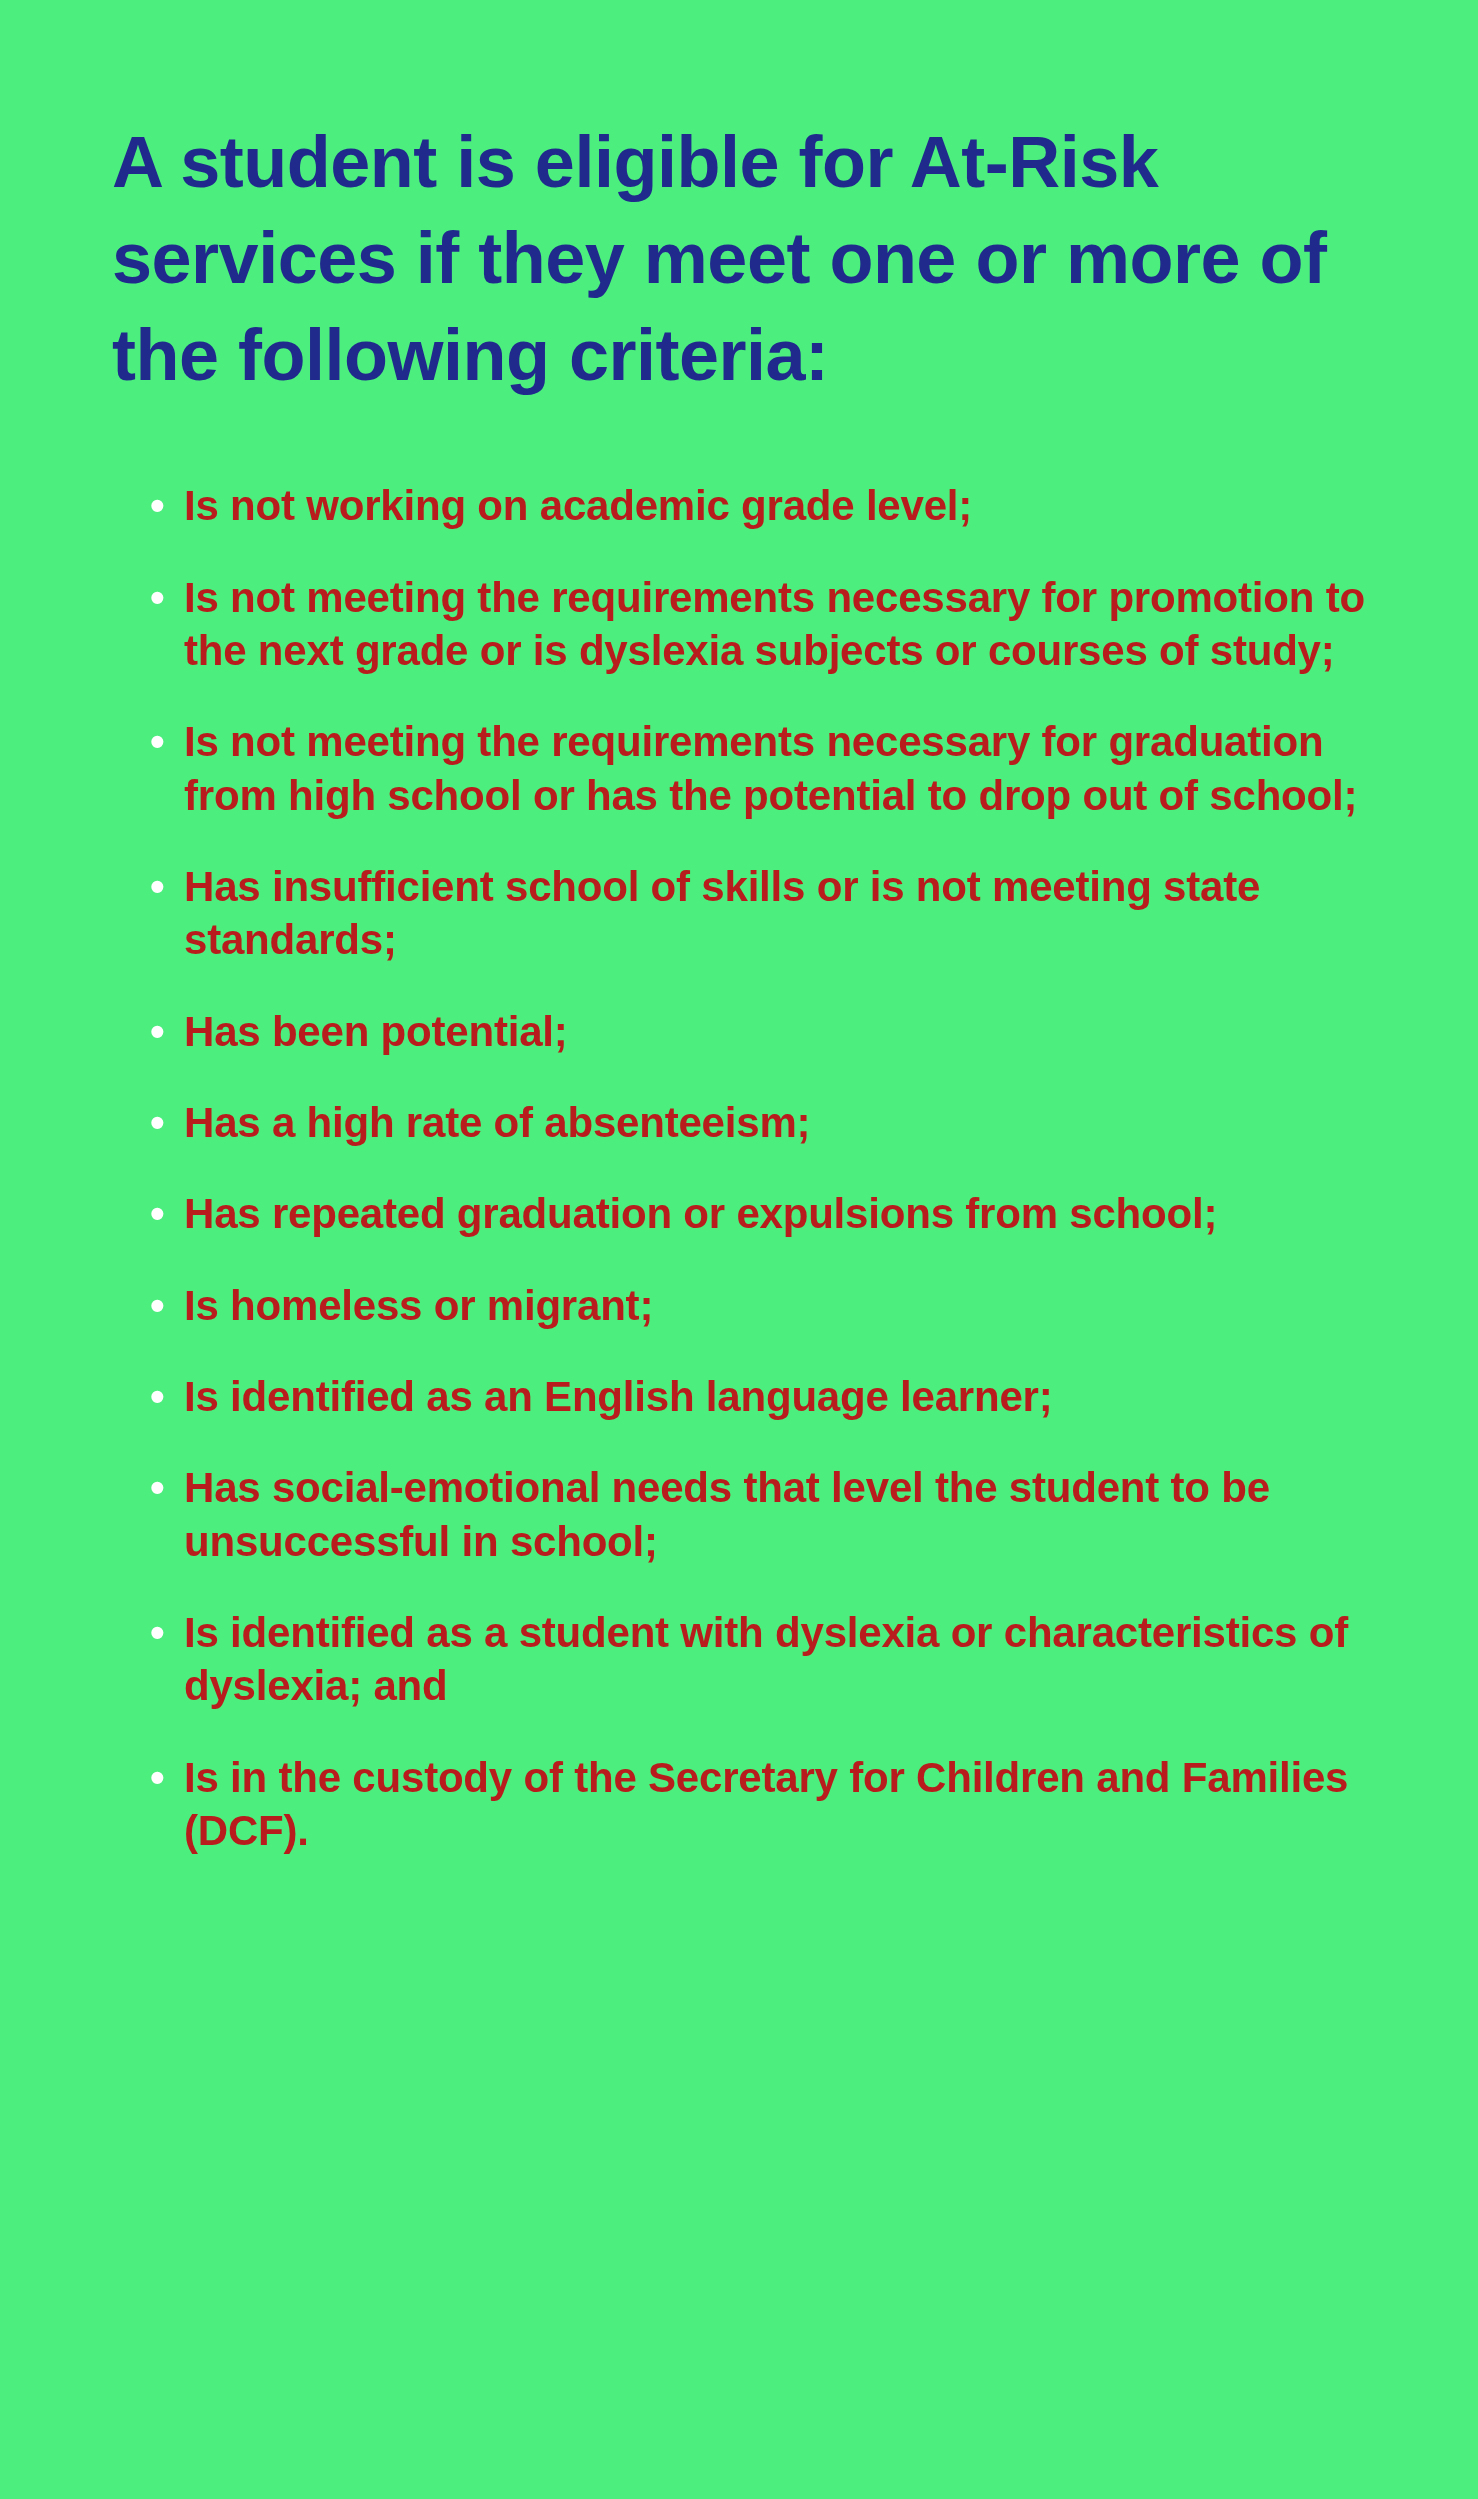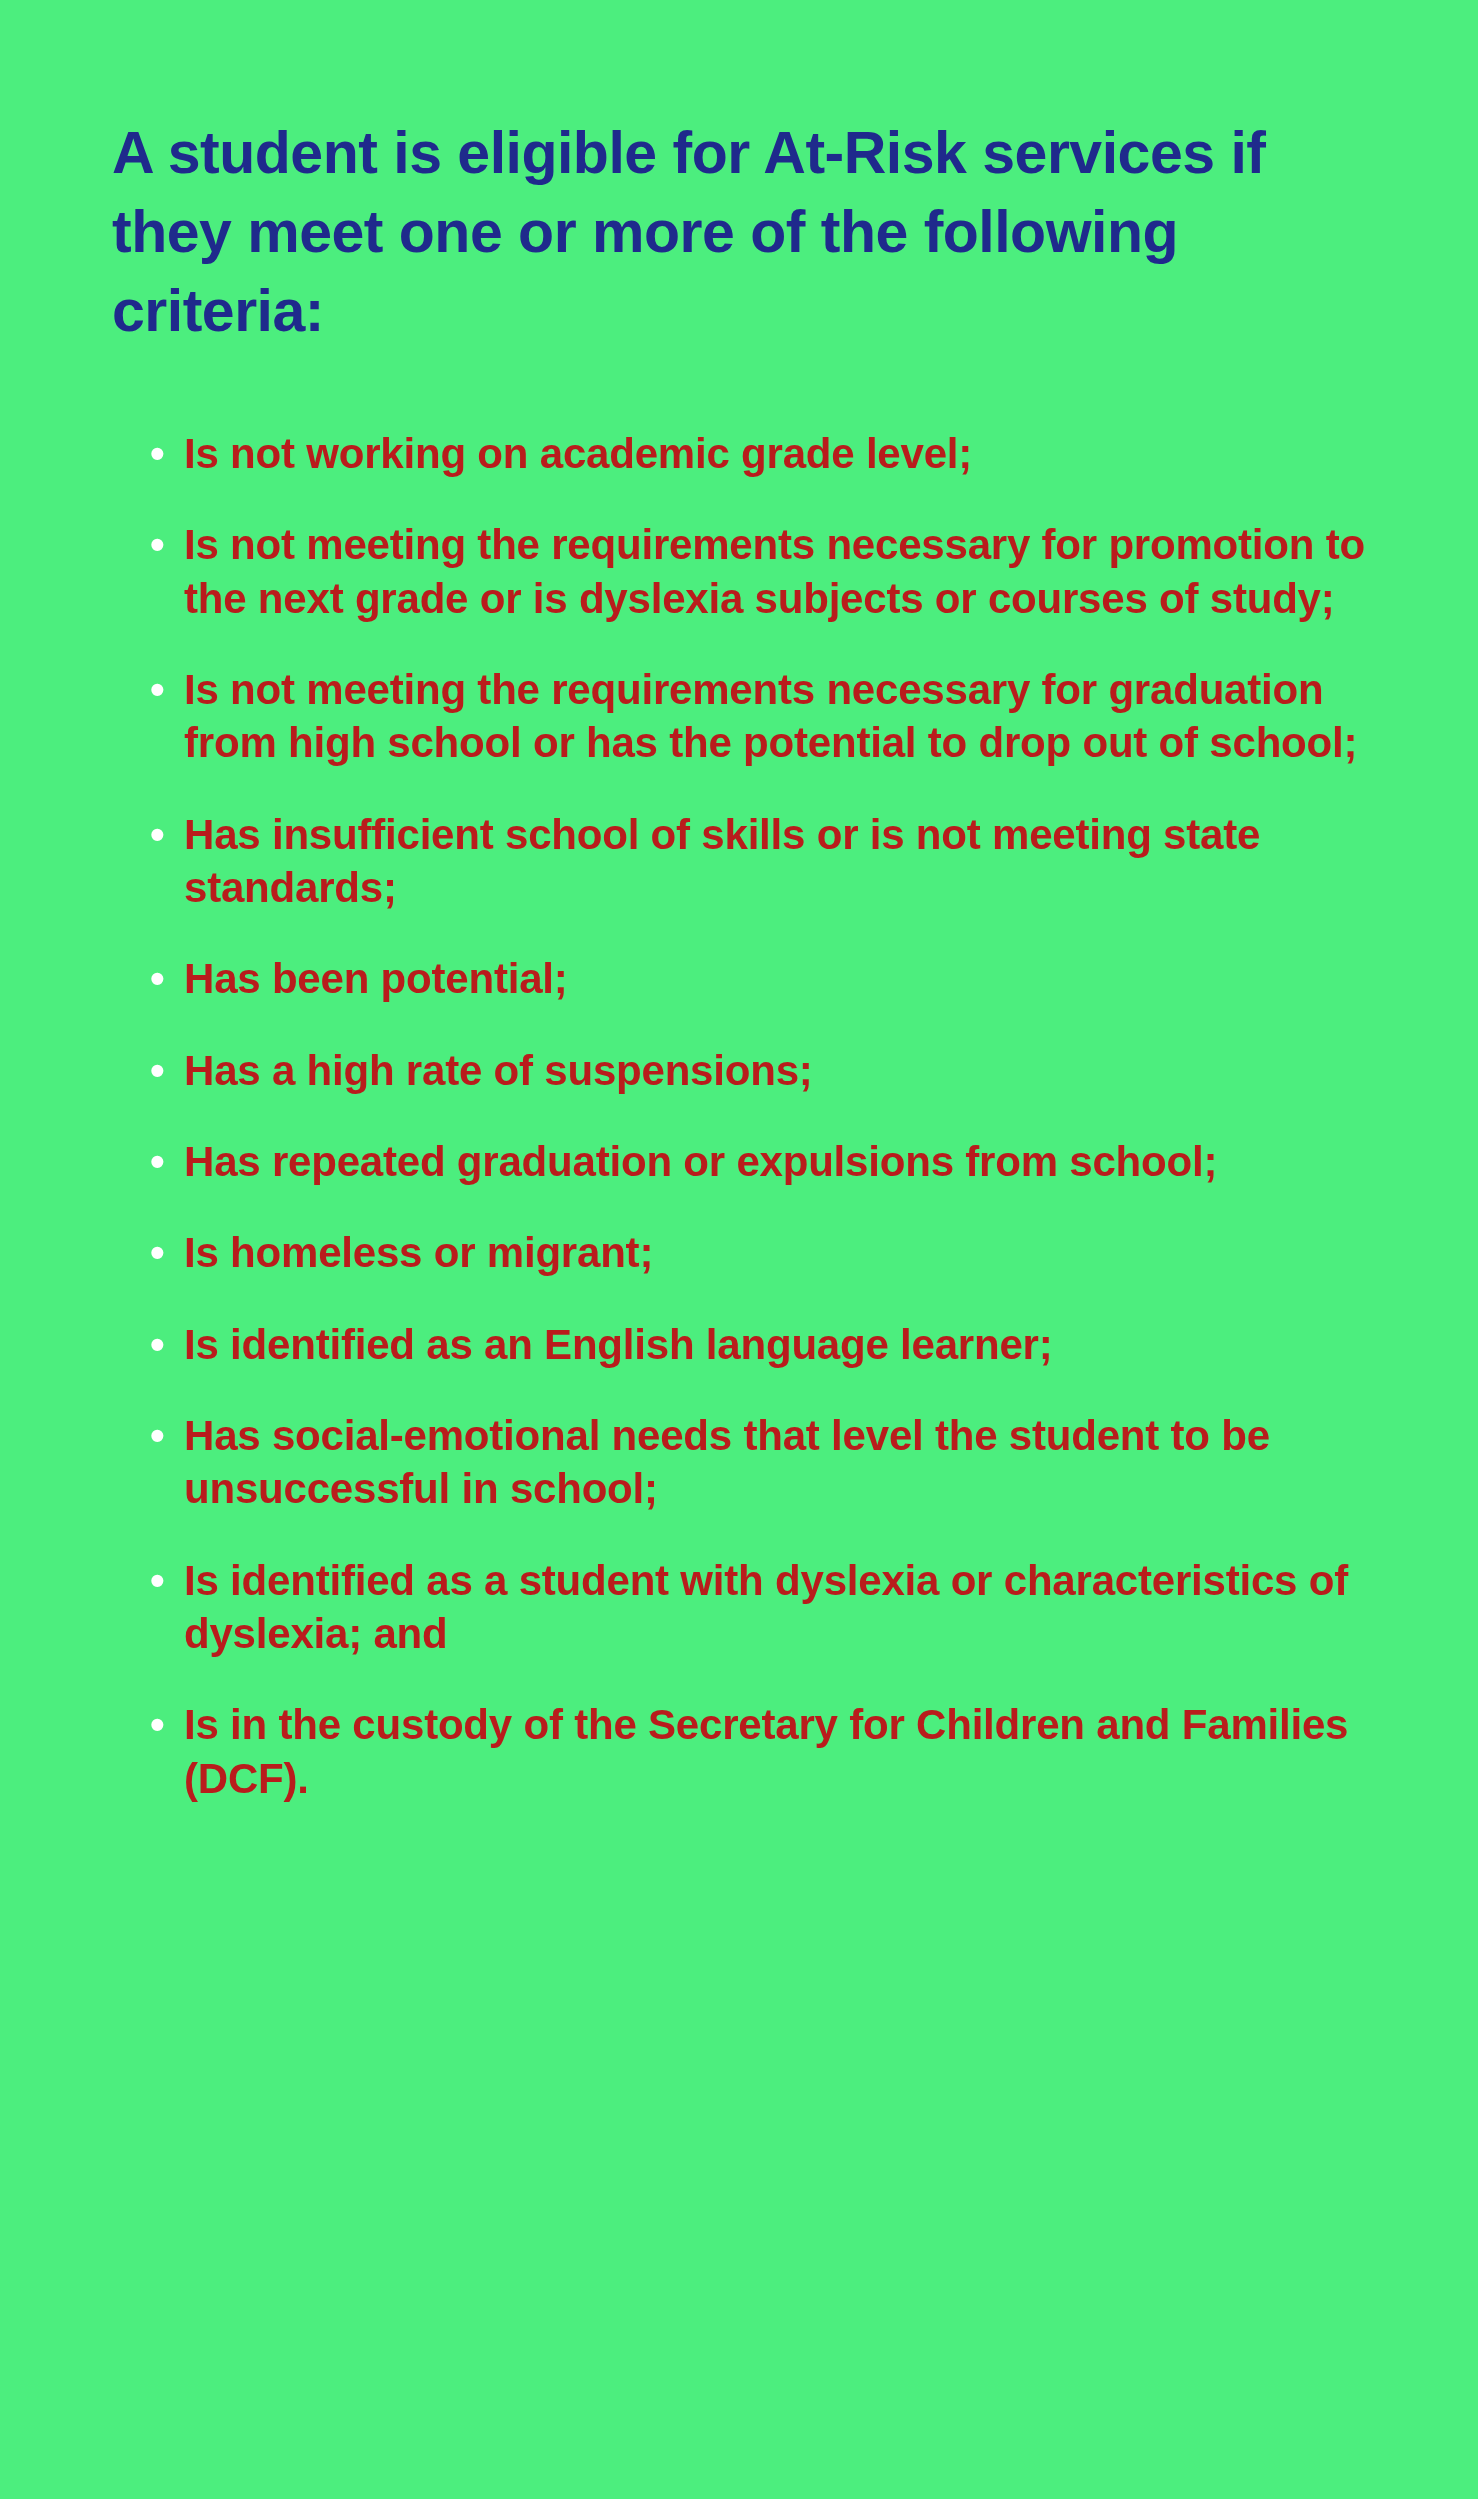--- a/index.html
+++ b/index.html
@@ -15,21 +15,21 @@
   }
   .page {
     box-sizing: border-box;
     width: 1479px;
     height: 2500px;
     padding: 114px 104px 0 112px;
     background: #4CEE7E;
   }
   .heading {
     color: #1F2A8C;
-    font-size: 59px;
+    font-size: 72px;
     font-weight: bold;
     line-height: 1.34;
     letter-spacing: -0.5px;
     margin: 0 0 76px 0;
     max-width: 1250px;
   }
   .criteria-list {
     list-style: none;
     margin: 0;
     padding: 0;
@@ -80,21 +80,21 @@
     <li class="criteria-item">
       <span class="bullet">•</span>
       <span class="item-text">Has insufficient school of skills or is not meeting state standards;</span>
     </li>
     <li class="criteria-item">
       <span class="bullet">•</span>
       <span class="item-text">Has been potential;</span>
     </li>
     <li class="criteria-item">
       <span class="bullet">•</span>
-      <span class="item-text">Has a high rate of suspensions;</span>
+      <span class="item-text">Has a high rate of absenteeism;</span>
     </li>
     <li class="criteria-item">
       <span class="bullet">•</span>
       <span class="item-text">Has repeated graduation or expulsions from school;</span>
     </li>
     <li class="criteria-item">
       <span class="bullet">•</span>
       <span class="item-text">Is homeless or migrant;</span>
     </li>
     <li class="criteria-item">

